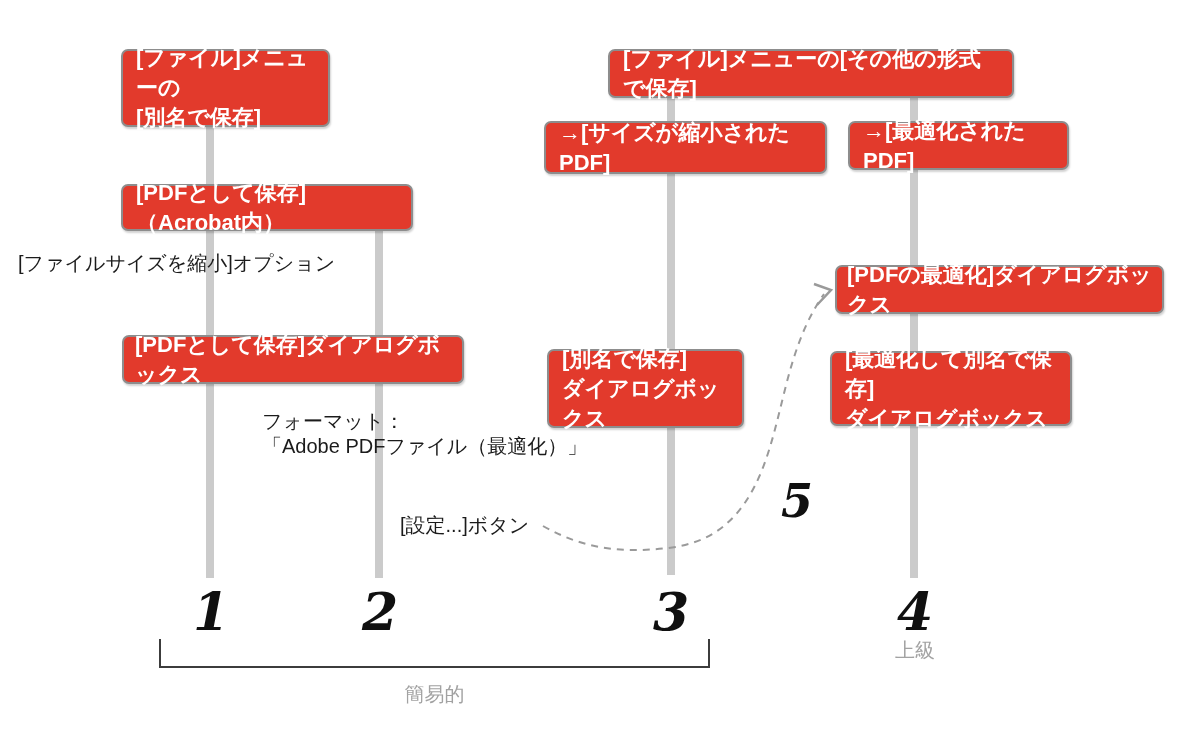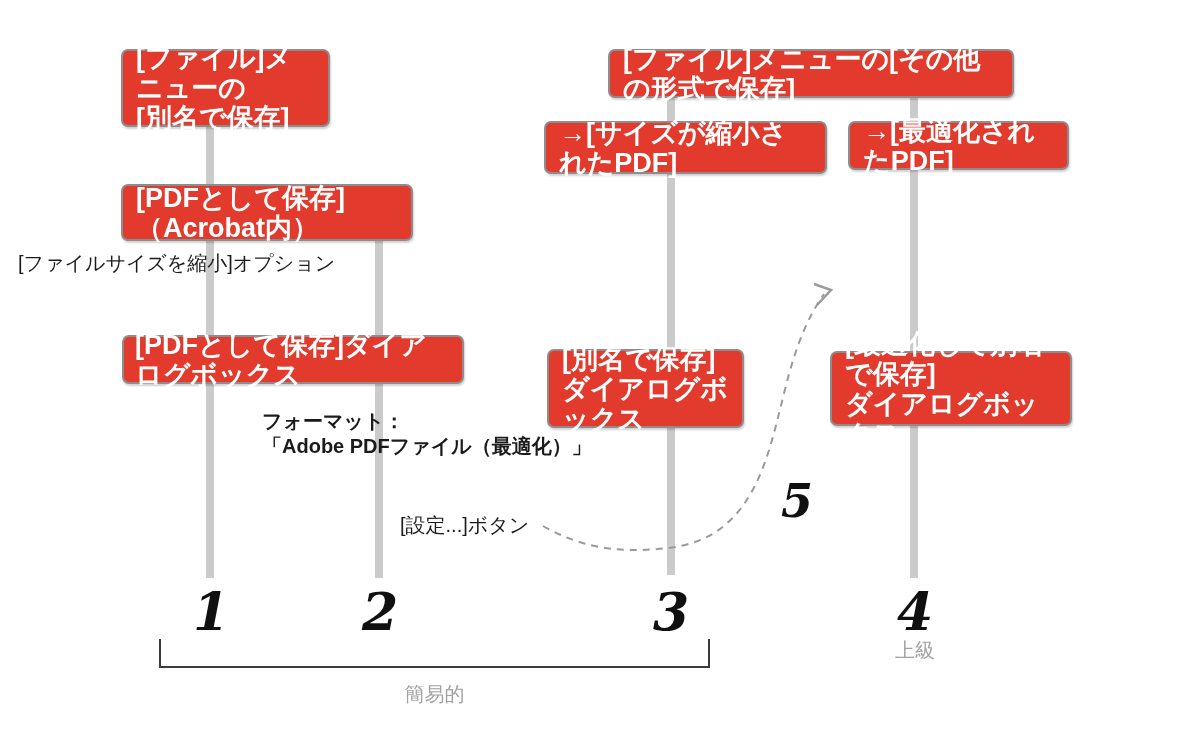--- a/index.html
+++ b/index.html
@@ -14,21 +14,21 @@
   }
   html,body{margin:0;padding:0;background:#ffffff;}
   #canvas{
     position:relative;width:1200px;height:738px;background:#ffffff;
     font-family:"Liberation Sans", sans-serif;overflow:hidden;
   }
   .track{position:absolute;width:8px;background:var(--track);z-index:1;}
   .flow-box{
     position:absolute;z-index:3;box-sizing:border-box;
     background:var(--box_bg);border:2.5px solid var(--box_border);border-radius:7px;
-    color:var(--box_text);font-weight:bold;font-size:27px;line-height:30px;
+    color:var(--box_text);font-weight:bold;font-size:22px;line-height:30px;
     display:flex;align-items:center;padding:0 13px;white-space:pre-line;
     box-shadow:1px 2px 2px rgba(0,0,0,0.18);
   }
   .flow-box.center{justify-content:center;margin-left:17px;}
   .note{
     position:absolute;z-index:3;color:var(--ink);font-size:20px;line-height:25px;
     white-space:pre-line;
   }
   .num{
     position:absolute;z-index:3;transform:translateX(-50%);
@@ -55,40 +55,41 @@
   <div class="track" style="left:910px;top:96px;height:482px;"></div>
 
   <svg id="arrow-layer" width="1200" height="738" viewBox="0 0 1200 738">
     <path d="M 543 526 C 585 550, 625 553, 668 548 C 712 543, 742 520, 762 470 C 784 415, 786 348, 824 294" fill="none" stroke="#9a9a9a" stroke-width="2" stroke-dasharray="7 6"></path>
     <polyline points="814,284 831,290 817,305" fill="none" stroke="#9a9a9a" stroke-width="2.5"></polyline>
   </svg>
 
   <div class="flow-box" style="left:121px;top:49px;width:209px;height:78px;">[ファイル]メニューの
 [別名で保存]</div>
 
-  <div class="flow-box" style="left:121px;top:184px;width:292px;height:57px;">[PDFとして保存]（Acrobat内）</div>
+  <div class="flow-box" style="left:121px;top:184px;width:292px;height:47px;">[PDFとして保存]（Acrobat内）</div>
 
   <div class="flow-box" style="left:122px;top:335px;width:342px;height:49px;padding:12px 11px;">[PDFとして保存]ダイアログボックス</div>
 
   <div class="flow-box center" style="left:591px;top:49px;width:406px;height:49px;">[ファイル]メニューの[その他の形式で保存]</div>
 
   <div class="flow-box center" style="left:527px;top:121px;width:283px;height:53px;">→[サイズが縮小されたPDF]</div>
 
   <div class="flow-box center" style="left:831px;top:121px;width:221px;height:49px;">→[最適化されたPDF]</div>
 
   <div class="flow-box" style="left:547px;top:349px;width:197px;height:79px;">[別名で保存]
 ダイアログボックス</div>
 
+  <div class="flow-box" style="left:835px;top:265px;width:329px;height:49px;padding:0 10px;">[PDFの最適化]ダイアログボックス</div>
 
   <div class="flow-box" style="left:830px;top:351px;width:242px;height:75px;">[最適化して別名で保存]
 ダイアログボックス</div>
 
   <div class="note" style="left:18px;top:251px;">[ファイルサイズを縮小]オプション</div>
 
-  <div class="note" style="left:262px;top:409px;font-weight:bold;">フォーマット：
+  <div class="note" style="left:262px;top:409px;">フォーマット：
 「Adobe PDFファイル（最適化）」</div>
 
   <div class="note" style="left:400px;top:513px;">[設定...]ボタン</div>
 
   <div class="num" style="left:211px;top:586px;">1</div>
   <div class="num" style="left:380px;top:586px;">2</div>
   <div class="num" style="left:671px;top:586px;">3</div>
   <div class="num" style="left:915px;top:586px;">4</div>
   <div class="num small" style="left:797px;top:478px;">5</div>
 

